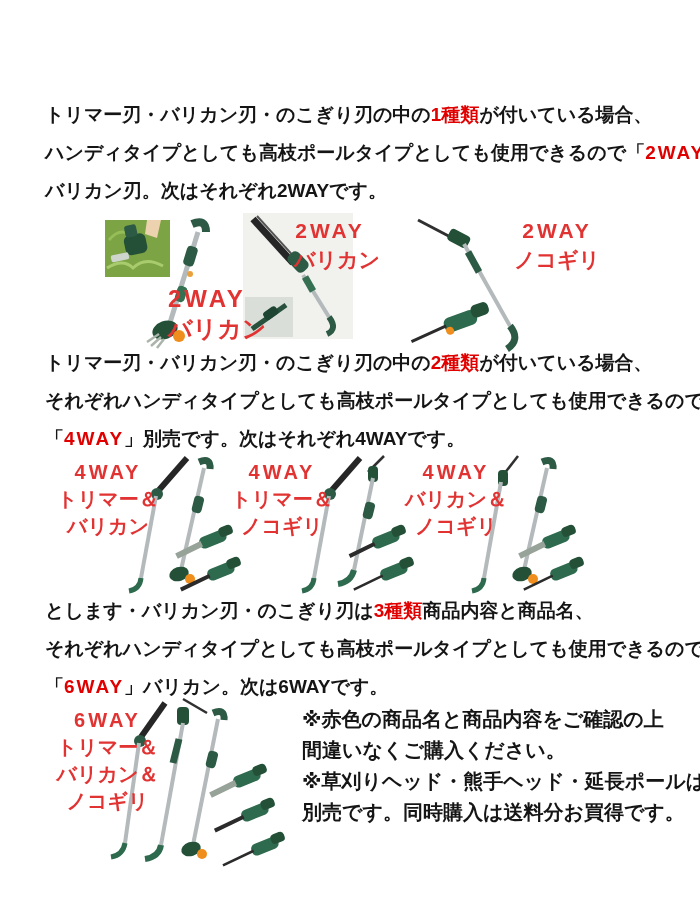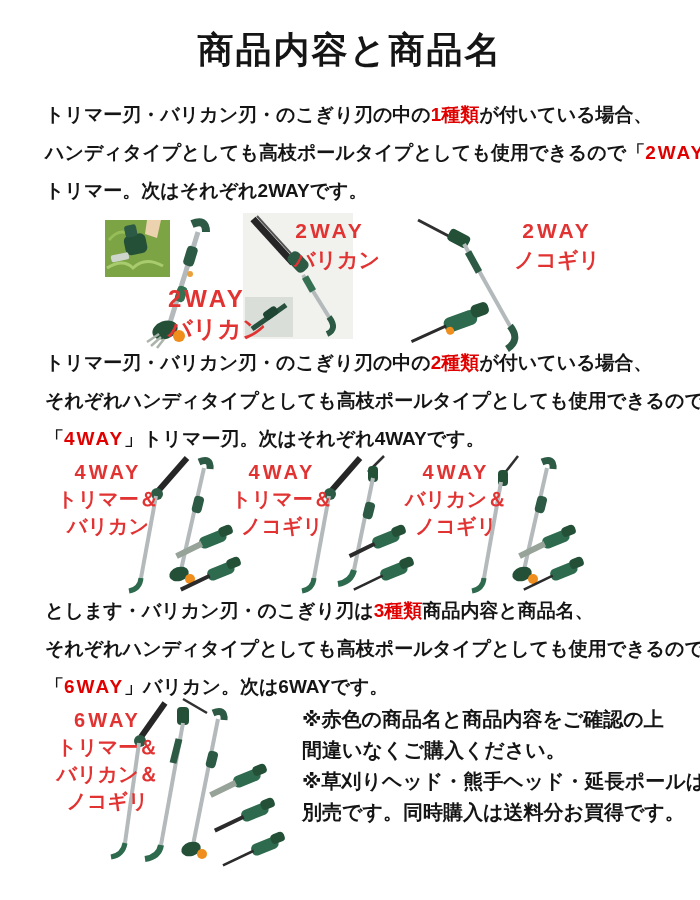--- a/index.html
+++ b/index.html
@@ -33,26 +33,25 @@
     position:absolute;left:302px;top:704px;font-size:20px;line-height:31px;
     font-weight:bold;color:#151515;white-space:nowrap;
   }
   .pimg{position:absolute;}
 </style>
 </head>
 <body>
 
 <div class="canvas">
 
-  <h1 class="title">商品内容と商品名</h1>
 
   <div class="para" style="top:96px">
     <div><span>トリマー刃・バリカン刃・のこぎり刃の中の</span><span class="red">1種類</span><span>が付いている場合、</span></div>
     <div><span>ハンディタイプとしても高枝ポールタイプとしても使用できるので「</span><span class="way-red">2WAY</span></div>
-    <div><span>トリマー。次はそれぞれ2WAYです。</span></div>
+    <div><span>バリカン刃。次はそれぞれ2WAYです。</span></div>
   </div>
 
   <svg class="pimg" style="left:95px;top:210px" width="150" height="140" viewBox="0 0 150 140">
     <rect x="10" y="10" width="65" height="57" fill="#7ca344"></rect>
     <path d="M12,58 q16,-10 26,0 q12,-12 30,-2" stroke="#a8cb6e" stroke-width="3" fill="none"></path>
     <path d="M14,30 q10,-12 20,-6" stroke="#95bd58" stroke-width="3" fill="none"></path>
     <path d="M52,10 l14,0 -4,18 -12,-4 z" fill="#ecd2ae"></path>
     <g transform="rotate(-12 42 36)">
       <rect x="30" y="24" width="22" height="20" rx="6" fill="#235037"></rect>
       <rect x="33" y="14" width="12" height="12" rx="3" fill="#2c5a44"></rect>
@@ -108,21 +107,21 @@
     <div>バリカン</div>
   </div>
   <div class="plabel plabel-2way-saw">
     <div class="way">2WAY</div>
     <div>ノコギリ</div>
   </div>
 
   <div class="para" style="top:344px">
     <div><span>トリマー刃・バリカン刃・のこぎり刃の中の</span><span class="red">2種類</span><span>が付いている場合、</span></div>
     <div><span>それぞれハンディタイプとしても高枝ポールタイプとしても使用できるので</span></div>
-    <div><span>「</span><span class="way-red">4WAY</span><span>」トリマー刃。次はそれぞれ4WAYです。</span></div>
+    <div><span>「</span><span class="way-red">4WAY</span><span>」別売です。次はそれぞれ4WAYです。</span></div>
   </div>
 
   <svg class="pimg" style="left:95px;top:452px" width="150" height="148" viewBox="0 0 150 148">
     <line x1="92" y1="6" x2="64" y2="38" stroke="#262626" stroke-width="6"></line>
     <circle cx="62" cy="42" r="6" fill="#2c5a44"></circle>
     <line x1="61" y1="44" x2="46" y2="126" stroke="#b4babc" stroke-width="4"></line>
     <path d="M46,126 q-1,11 -12,13" stroke="#2e6a4e" stroke-width="5" fill="none"></path>
     <path d="M104,10 q12,-5 11,7" stroke="#2c5a44" stroke-width="7" fill="none"></path>
     <line x1="109" y1="16" x2="86" y2="118" stroke="#b4babc" stroke-width="4"></line>
     <rect x="98" y="44" width="10" height="17" rx="4" fill="#2c5a44" transform="rotate(14 103 52)"></rect>

